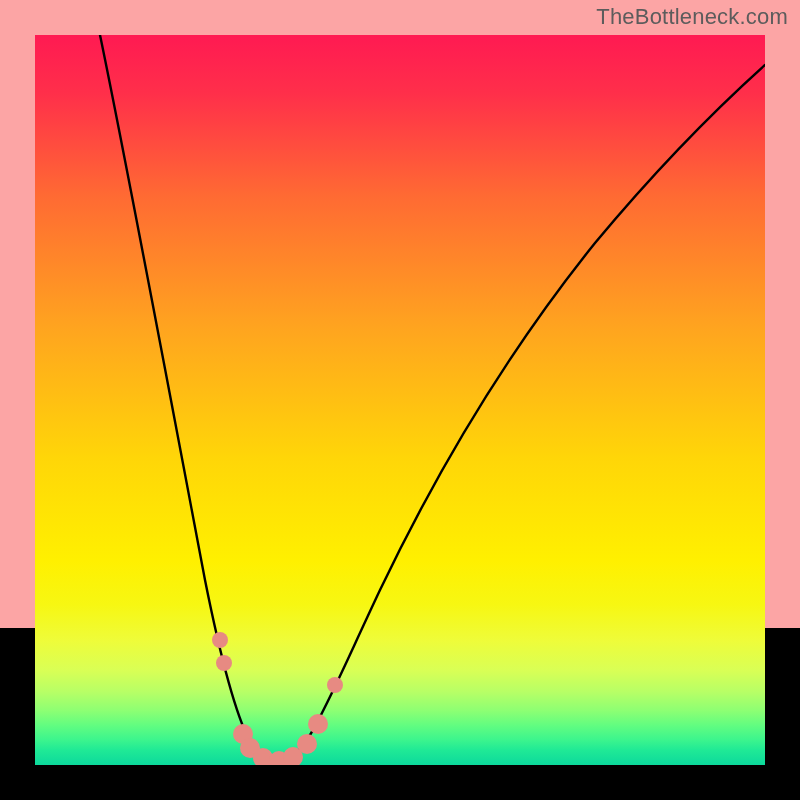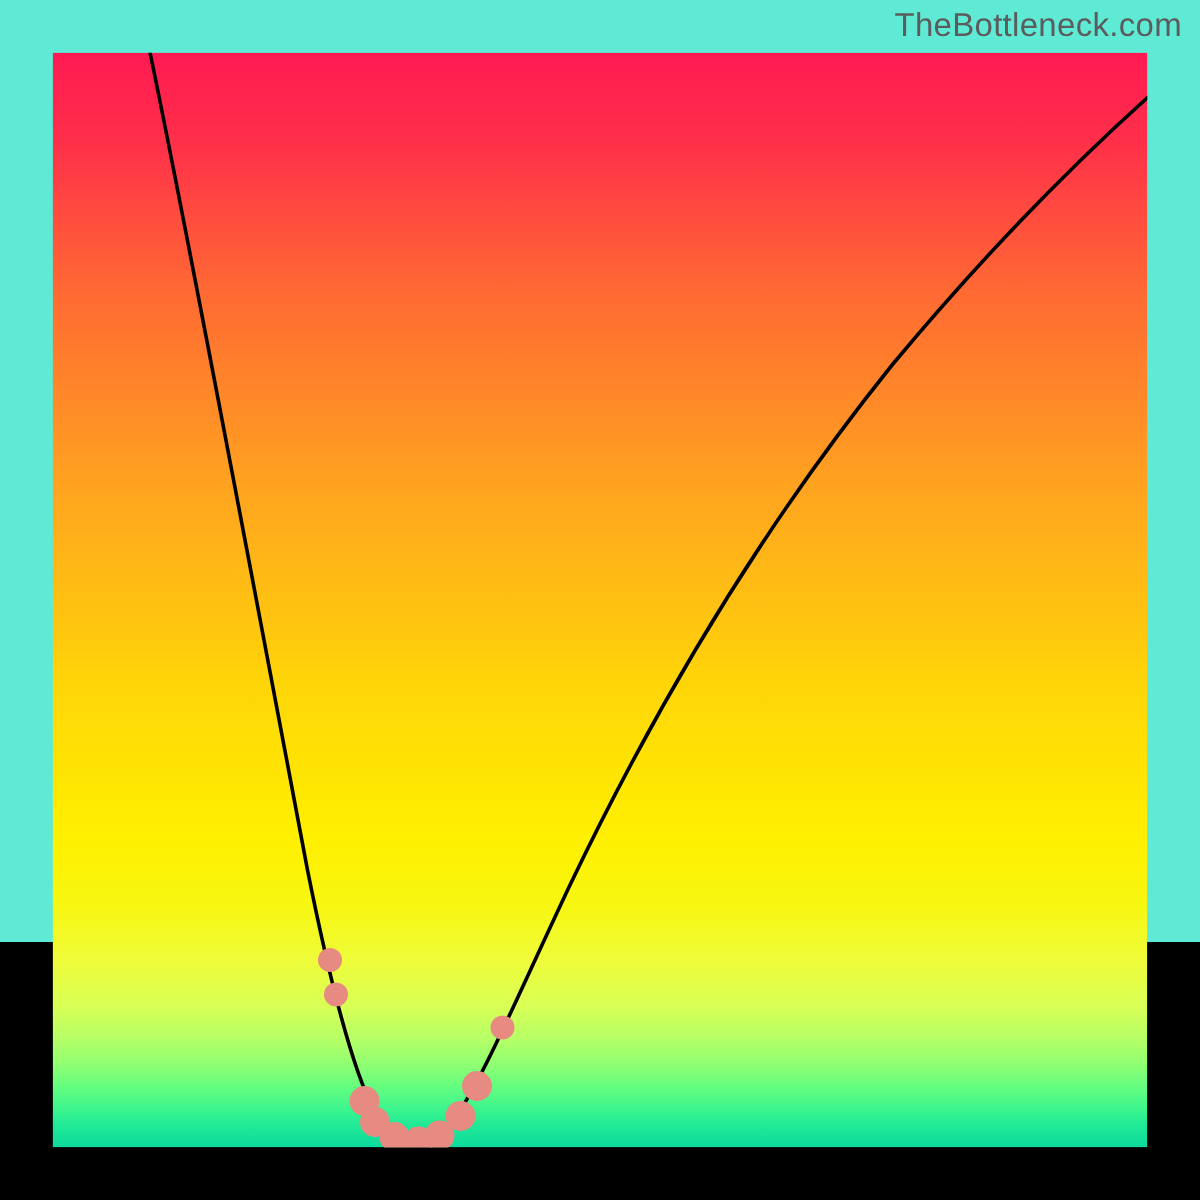--- a/index.html
+++ b/index.html
@@ -7,21 +7,21 @@
     padding: 0;
     width: 800px;
     height: 800px;
     background: #000;
     overflow: hidden;
   }
   .container {
     position: relative;
     width: 800px;
     height: 628px;
-    background: #5eead4;
+    background: #fca5a5;
   }
   .watermark {
     position: absolute;
     top: 4px;
     right: 12px;
     font-family: Arial, Helvetica, sans-serif;
     font-size: 22px;
     font-weight: 500;
     color: #5c5c5c;
     z-index: 20;

